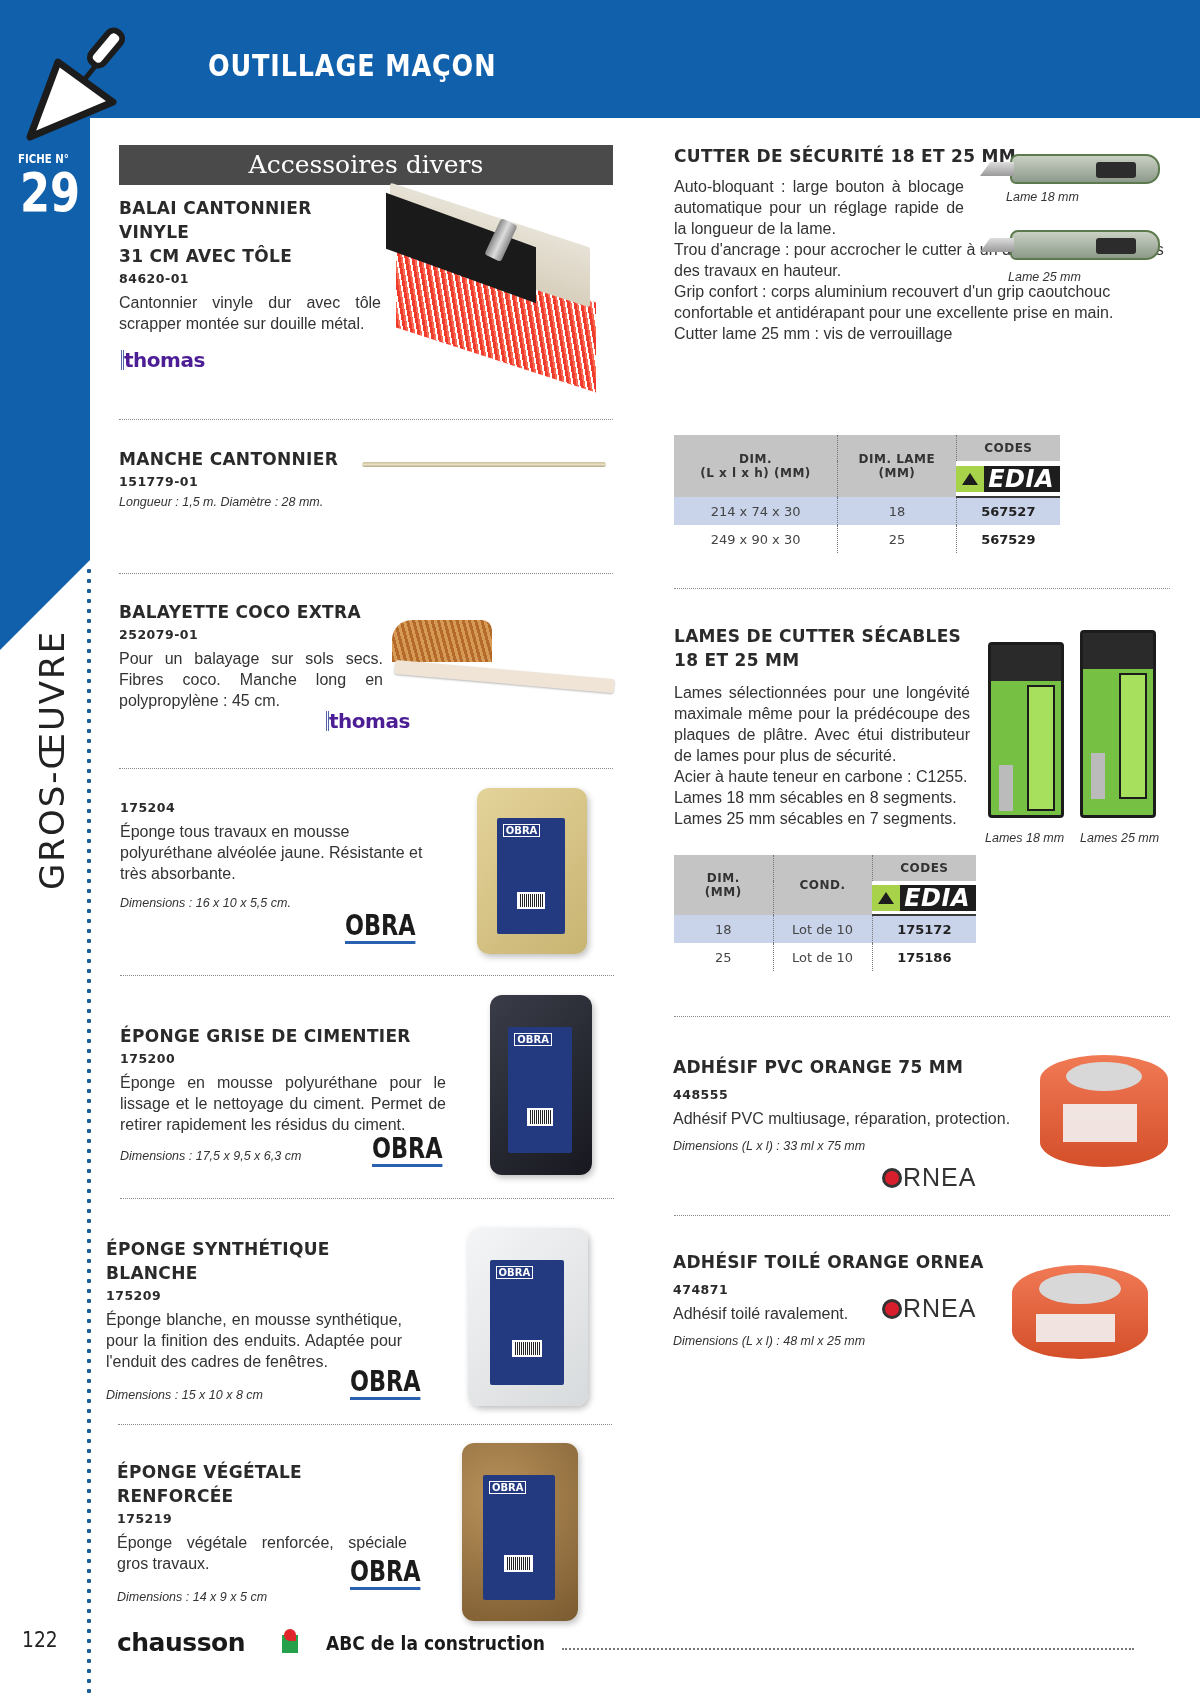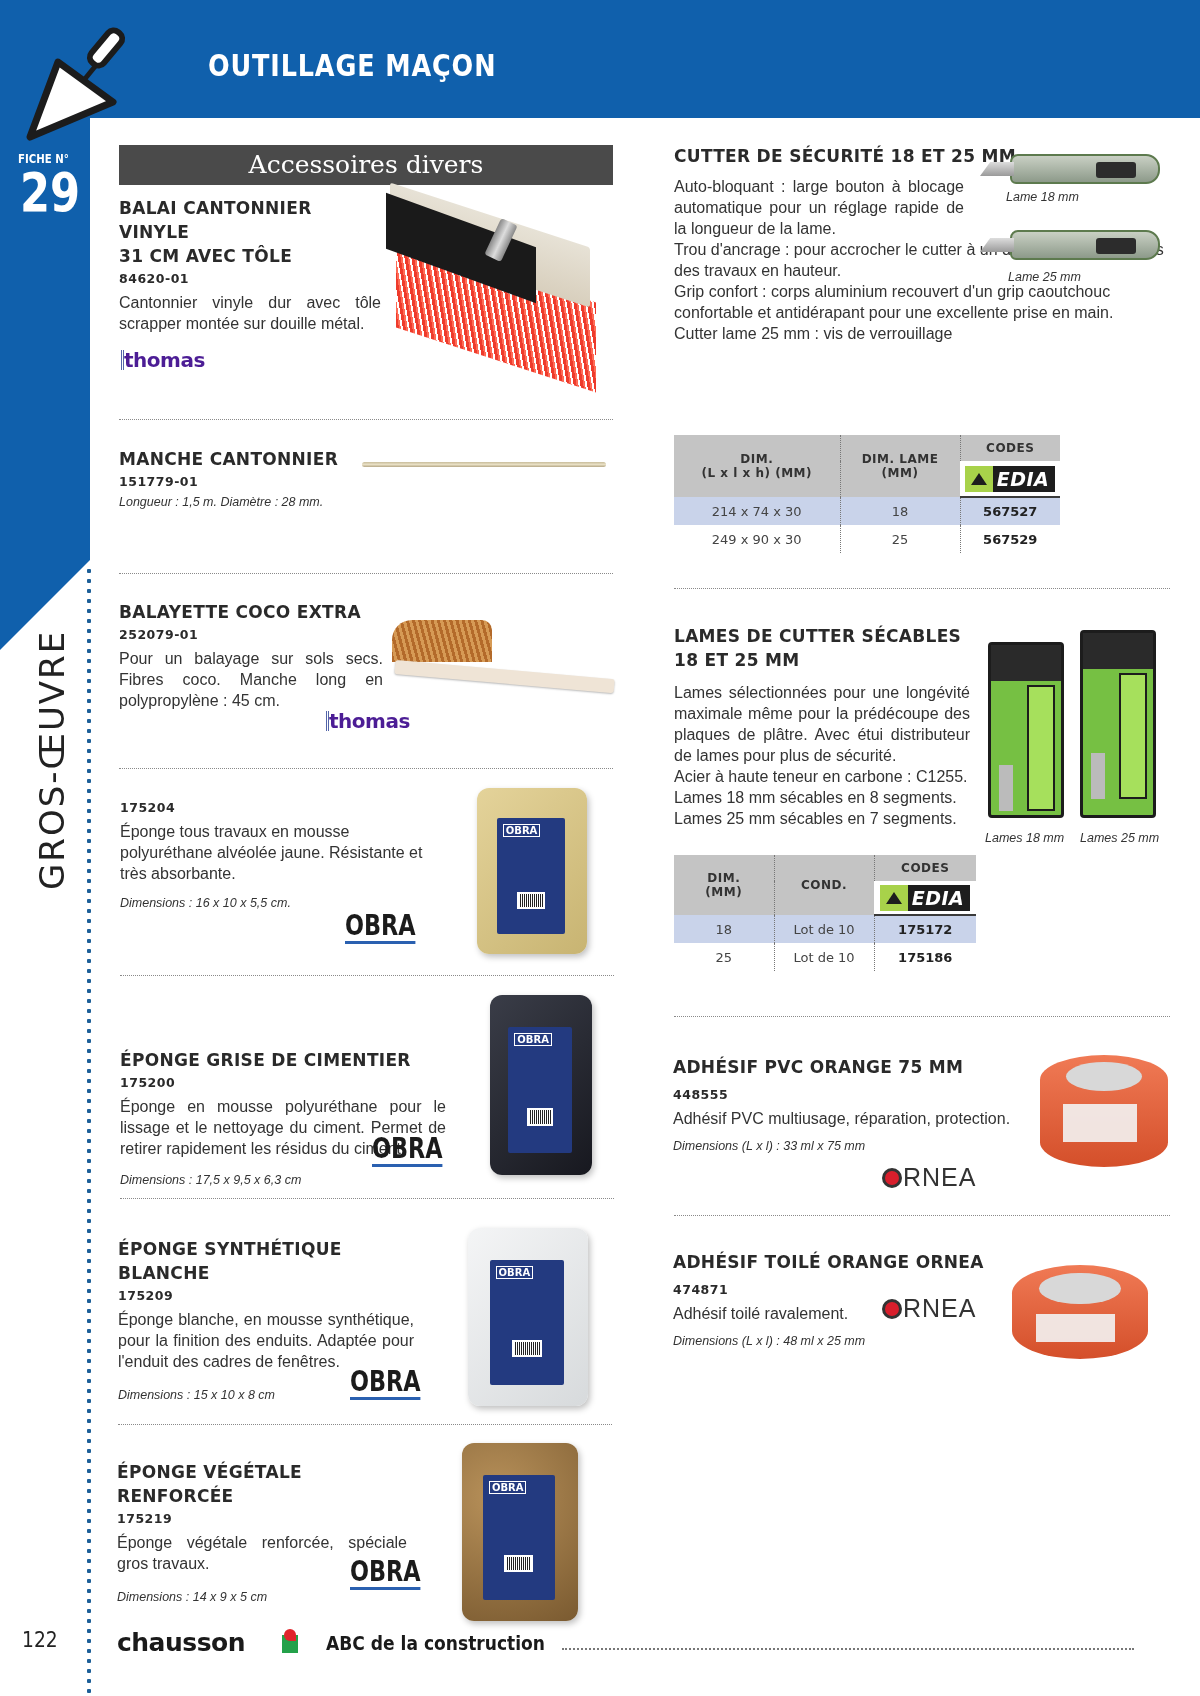--- a/index.html
+++ b/index.html
@@ -90,21 +90,21 @@
   table.spec { position: absolute; border-collapse: collapse; font-family: "DejaVu Sans", sans-serif; }
   table.spec th { background: #c4c4c4; color: #333; font-size: 12px; font-weight: bold; text-align: center; letter-spacing: 0.5px; }
   table.spec td { font-size: 13px; color: #444; text-align: center; height: 28px; }
   table.spec tr.alt td { background: #c9d3ea; }
   table.spec td.code { font-weight: bold; color: #222; }
   table.spec th + th, table.spec td + td { border-left: 1px dotted #777; }
   table.spec thead tr:last-child th { border-bottom: 2px solid #3a3a3a; }
   .edia { display: inline-flex; align-items: center; height: 26px; background: #1d1d1d; padding: 0 6px 0 0; }
   .edia .roof { width: 28px; height: 26px; background: #a8d24a; display: flex; align-items: center; justify-content: center; }
   .edia .roof span { width: 0; height: 0; border-left: 8px solid transparent; border-right: 8px solid transparent; border-bottom: 12px solid #1d1d1d; }
-  .edia .txt { font-style: italic; font-weight: bold; font-size: 19px; color: #fff; margin-left: 4px; letter-spacing: 0.5px; }
+  .edia .txt { font-style: italic; font-weight: bold; font-size: 24px; color: #fff; margin-left: 4px; letter-spacing: 0.5px; }
   th.codes-cell { background: #fff !important; padding: 0 !important; }
 
   
   .page-num { position: absolute; left: 22px; top: 1627px; font-family: "DejaVu Sans", sans-serif; font-size: 22px; color: #222; transform: scaleX(0.85); transform-origin: left; }
   .chausson { position: absolute; left: 117px; top: 1628px; font-family: "DejaVu Sans", sans-serif; font-weight: bold; font-size: 25px; color: #1a1a1a; letter-spacing: -0.5px; }
   .chausson-mark { position: absolute; left: 282px; top: 1635px; width: 16px; height: 18px; background: #24a14a; }
   .chausson-mark::before { content: ""; position: absolute; left: 2px; top: -6px; width: 12px; height: 12px; background: #e0242b; border-radius: 50% 50% 0 50%; }
   .footer-tag { position: absolute; left: 326px; top: 1632px; font-family: "DejaVu Sans", sans-serif; font-weight: bold; font-size: 19px; color: #1a1a1a; transform: scaleX(0.9); transform-origin: left; }
   .footer-dots { position: absolute; left: 562px; top: 1648px; width: 572px; border-top: 2px dotted #777; }
 </style>
@@ -168,36 +168,36 @@
 </div>
 <div class="logo-obra" style="left:345px; top:912px;">OBRA</div>
 <div class="sponge" style="left:477px; top:788px; width:110px; height:166px; background:linear-gradient(135deg,#e4d39a,#c8b472);">
   <div class="label">
       <div class="brand">OBRA</div>
       <div class="barcode"></div>
     </div>
 </div>
 <div class="sep" style="left:120px; top:975px; width:494px;"></div>
 
-<div class="product" style="left:120px; top:1048px; width:326px;">
+<div class="product" style="left:120px; top:1024px; width:326px;">
   <div class="p-title">ÉPONGE GRISE DE CIMENTIER</div>
   <div class="p-code">175200</div>
   <div class="p-desc">Éponge en mousse polyuréthane pour le lissage et le nettoyage du ciment. Permet de retirer rapidement les résidus du ciment.</div>
   <div class="p-dim" style="margin-top:14px;">Dimensions : 17,5 x 9,5 x 6,3 cm</div>
 </div>
 <div class="logo-obra" style="left:372px; top:1135px;">OBRA</div>
 <div class="sponge" style="left:490px; top:995px; width:102px; height:180px; background:linear-gradient(135deg,#3a3d48,#17181f);">
   <div class="label">
       <div class="brand">OBRA</div>
       <div class="barcode"></div>
     </div>
 </div>
 <div class="sep" style="left:120px; top:1198px; width:494px;"></div>
 
-<div class="product" style="left:118px; top:1237px; width:296px;">
+<div class="product" style="left:106px; top:1237px; width:296px;">
   <div class="p-title">ÉPONGE SYNTHÉTIQUE BLANCHE</div>
   <div class="p-code">175209</div>
   <div class="p-desc">Éponge blanche, en mousse synthétique, pour la finition des enduits. Adaptée pour l'enduit des cadres de fenêtres.</div>
   <div class="p-dim" style="margin-top:16px;">Dimensions : 15 x 10 x 8 cm</div>
 </div>
 <div class="logo-obra" style="left:350px; top:1368px;">OBRA</div>
 <div class="sponge" style="left:468px; top:1228px; width:120px; height:178px; background:linear-gradient(135deg,#f4f5f6,#d7dadc);">
   <div class="label">
       <div class="brand">OBRA</div>
       <div class="barcode"></div>

